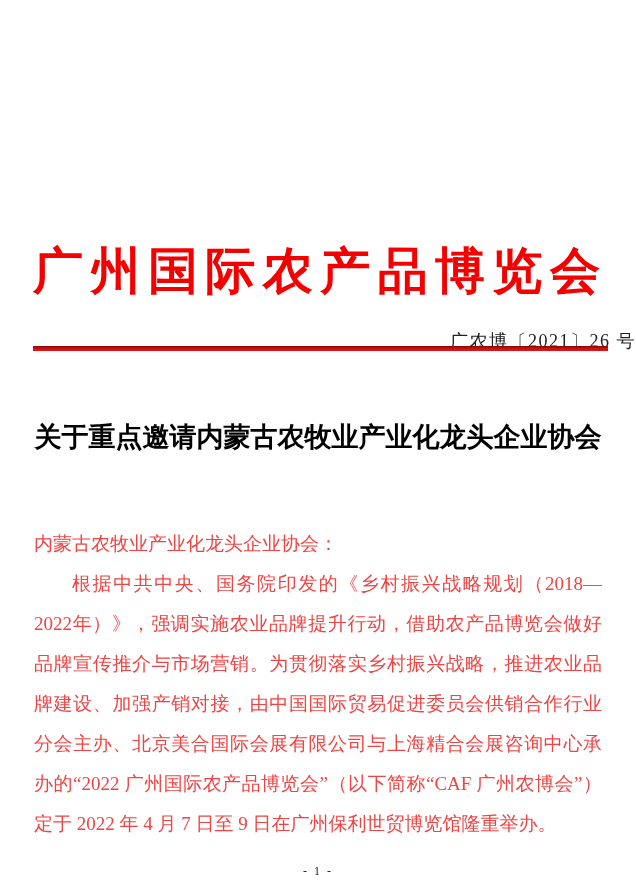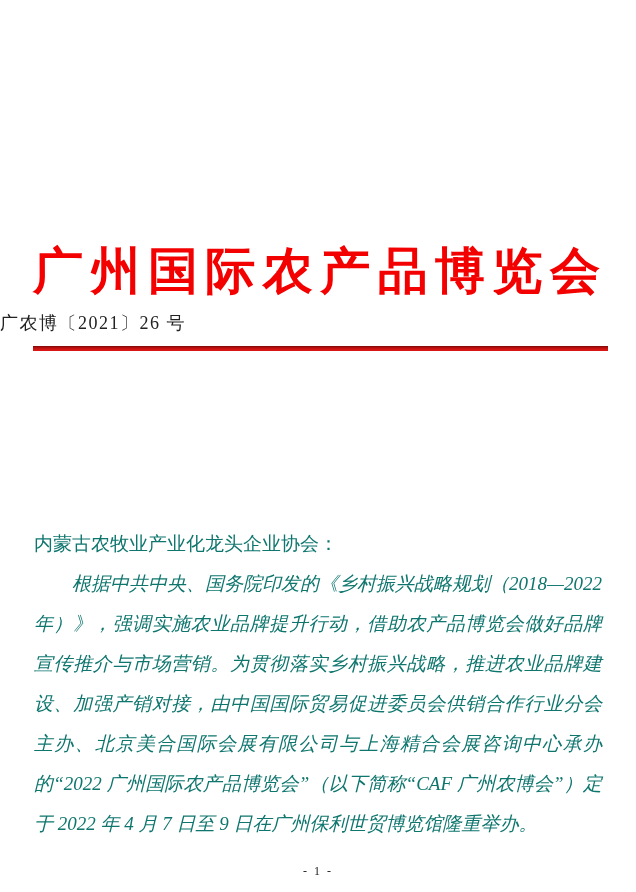--- a/index.html
+++ b/index.html
@@ -24,22 +24,22 @@
     font-family: "Liberation Serif", "DejaVu Serif", serif;
     font-weight: bold;
     font-size: 50px;
     line-height: 60px;
     color: #f30000;
     white-space: nowrap;
   }
   
   .doc-number {
     position: absolute;
-    top: 311px; left: 0; width: 636px;
-    text-align: left;
+    top: 329px; left: 0; width: 636px;
+    text-align: right;
     font-size: 18px;
     letter-spacing: 1.5px;
     color: #222222;
   }
   
   .red-divider {
     position: absolute;
     top: 346px; left: 33px; width: 575px; height: 5px;
     background: linear-gradient(180deg, #7c0808 0%, #c41111 45%, #e01717 100%);
   }
@@ -53,25 +53,25 @@
     font-size: 27px;
     line-height: 38px;
     color: #000000;
   }
   
   .doc-body {
     position: absolute;
     top: 524px; left: 34px; width: 568px;
     font-size: 19px;
     line-height: 40px;
-    color: #0f766e;
+    color: #ef4444;
     text-align: justify;
   }
   .salutation { text-indent: 0; }
-  .body-paragraph { text-indent: 2em; font-style: italic; }
+  .body-paragraph { text-indent: 2em; }
   
   .page-number {
     position: absolute;
     top: 864px; left: 0; width: 636px;
     text-align: center;
     font-size: 12px;
     letter-spacing: 2px;
     color: #222222;
   }
 </style>
@@ -91,20 +91,21 @@
       <span>博</span>
       <span>览</span>
       <span>会</span>
     </div>
 
   <div class="doc-number">广农博〔2021〕26 号</div>
 
   <div class="red-divider"></div>
 
   <div class="doc-heading">
+    <div>关于重点邀请内蒙古农牧业产业化龙头企业协会</div>
   </div>
 
   <div class="doc-body">
     <div class="salutation">内蒙古农牧业产业化龙头企业协会：</div>
     <div class="body-paragraph">根据中共中央、国务院印发的《乡村振兴战略规划（2018—2022年）》，强调实施农业品牌提升行动，借助农产品博览会做好品牌宣传推介与市场营销。为贯彻落实乡村振兴战略，推进农业品牌建设、加强产销对接，由中国国际贸易促进委员会供销合作行业分会主办、北京美合国际会展有限公司与上海精合会展咨询中心承办的“2022 广州国际农产品博览会”（以下简称“CAF 广州农博会”）定于 2022 年 4 月 7 日至 9 日在广州保利世贸博览馆隆重举办。</div>
   </div>
 
   <div class="page-number">- 1 -</div>
 
 </div>

